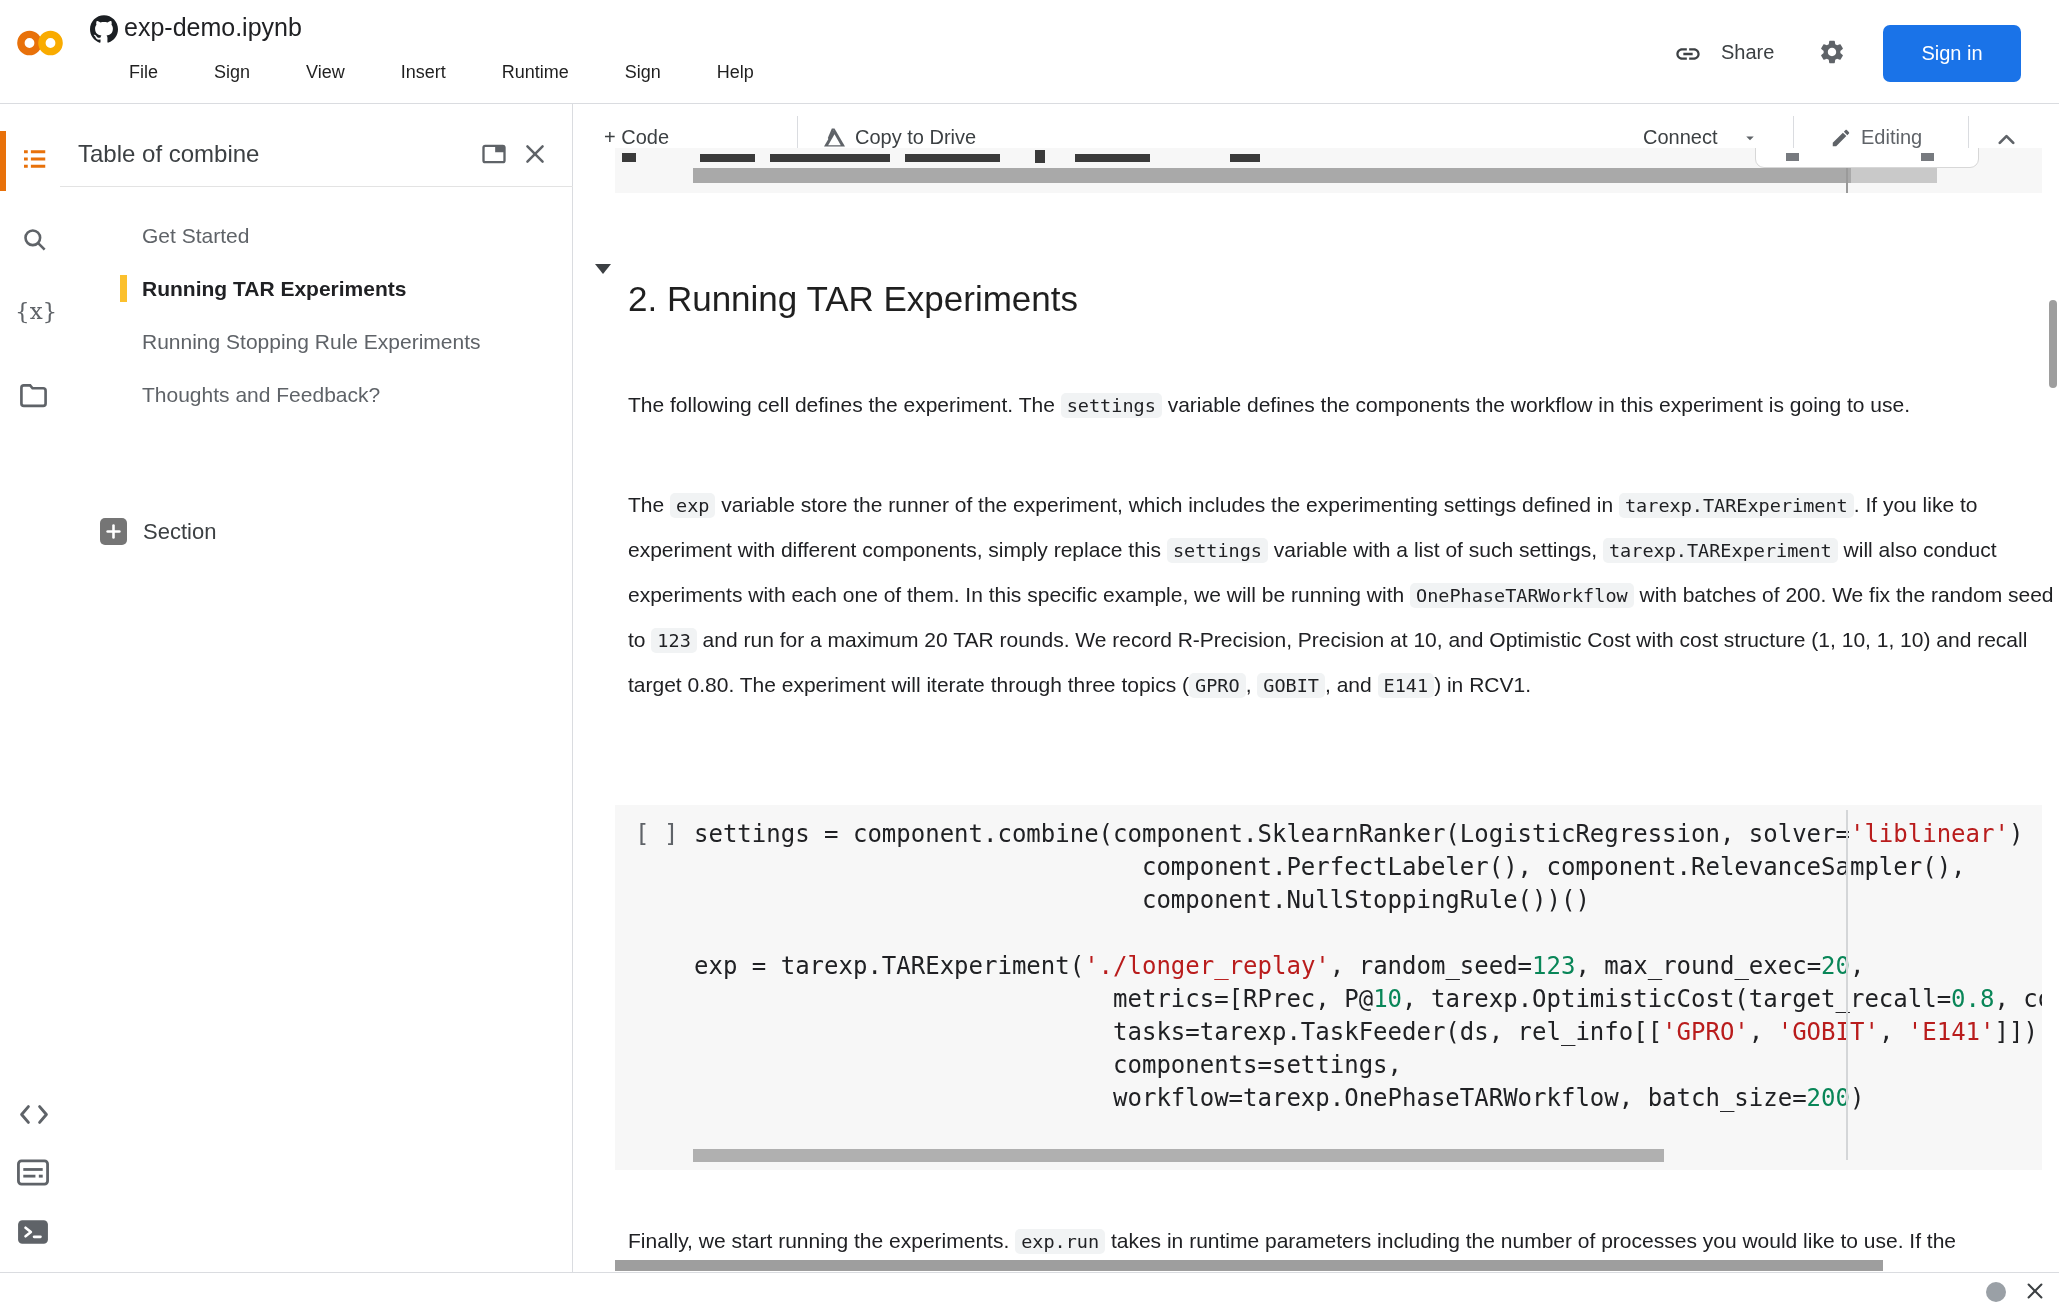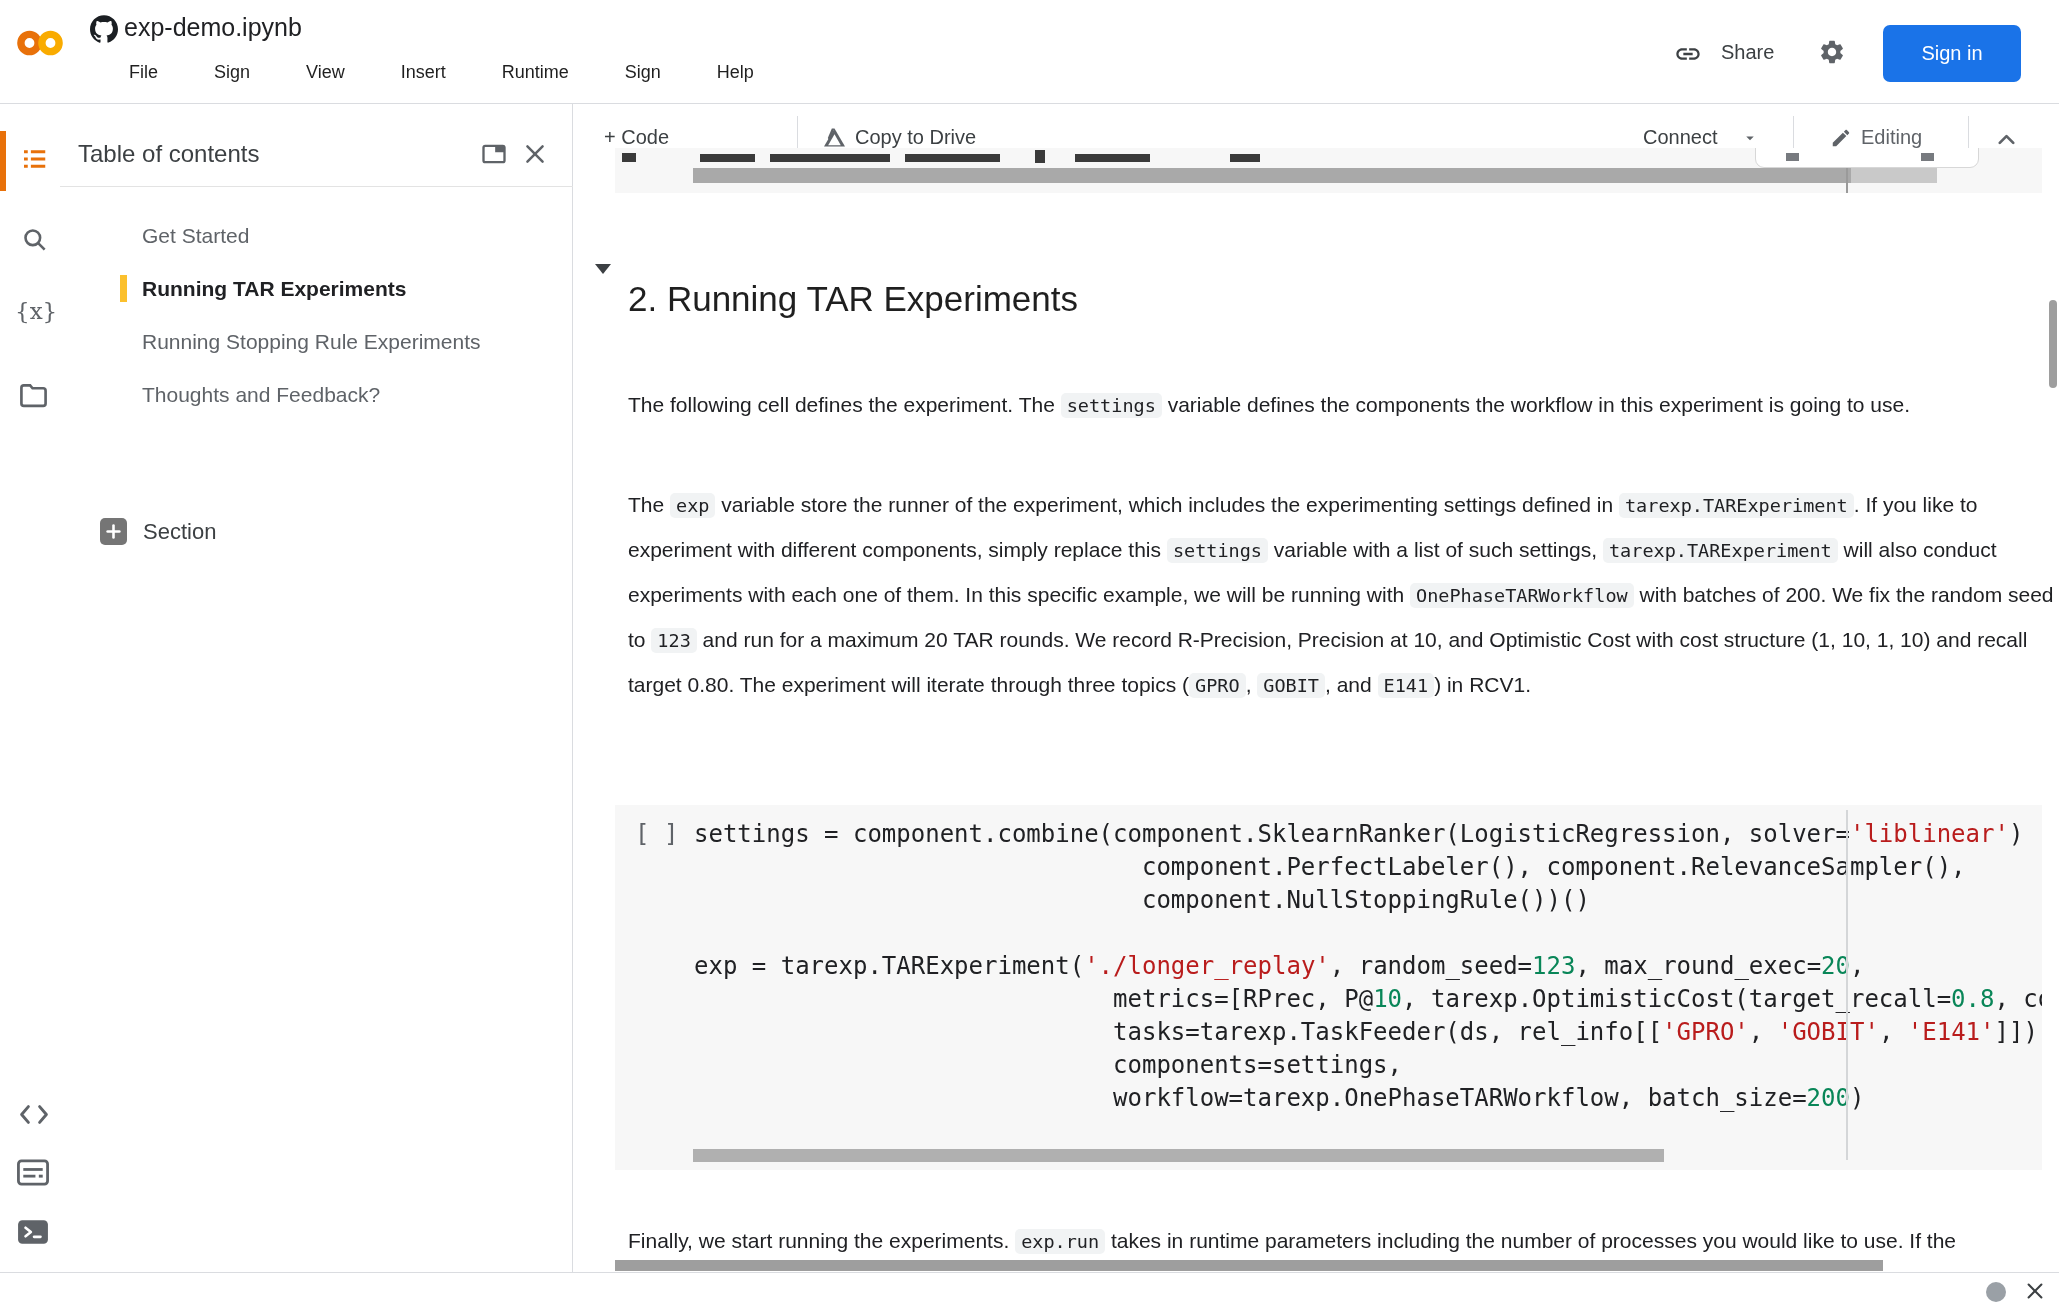--- a/index.html
+++ b/index.html
@@ -155,21 +155,21 @@
     </span>
     <span class="rail-ic" style="left:17px;top:1114px;">
       <svg width="32" height="28" viewBox="0 0 30 26">
         <rect x="1" y="2" width="28" height="22" rx="4" fill="#5f6368"></rect>
         <polyline points="8,9 13,13 8,17" fill="none" stroke="#fff" stroke-width="2.5" stroke-linecap="round" stroke-linejoin="round"></polyline>
         <line x1="16" y1="17.5" x2="22" y2="17.5" stroke="#fff" stroke-width="2.5" stroke-linecap="round"></line>
       </svg>
     </span>
 
     <div class="toc-panel">
-      <div class="toc-title">Table of contents</div>
+      <div class="toc-title">Table of combine</div>
       <span class="toc-pop">
         <svg width="28" height="28" viewBox="0 0 24 24">
           <rect x="3" y="5" width="18" height="14" rx="1.5" fill="none" stroke="#5f6368" stroke-width="2"></rect>
           <rect x="13" y="5" width="8" height="5.5" fill="#5f6368"></rect>
         </svg>
       </span>
       <span class="toc-close">
         <svg width="26" height="26" viewBox="0 0 24 24" stroke="#5f6368" stroke-width="2.3" stroke-linecap="round">
           <line x1="5" y1="5" x2="19" y2="19"></line>
             <line x1="19" y1="5" x2="5" y2="19"></line>

